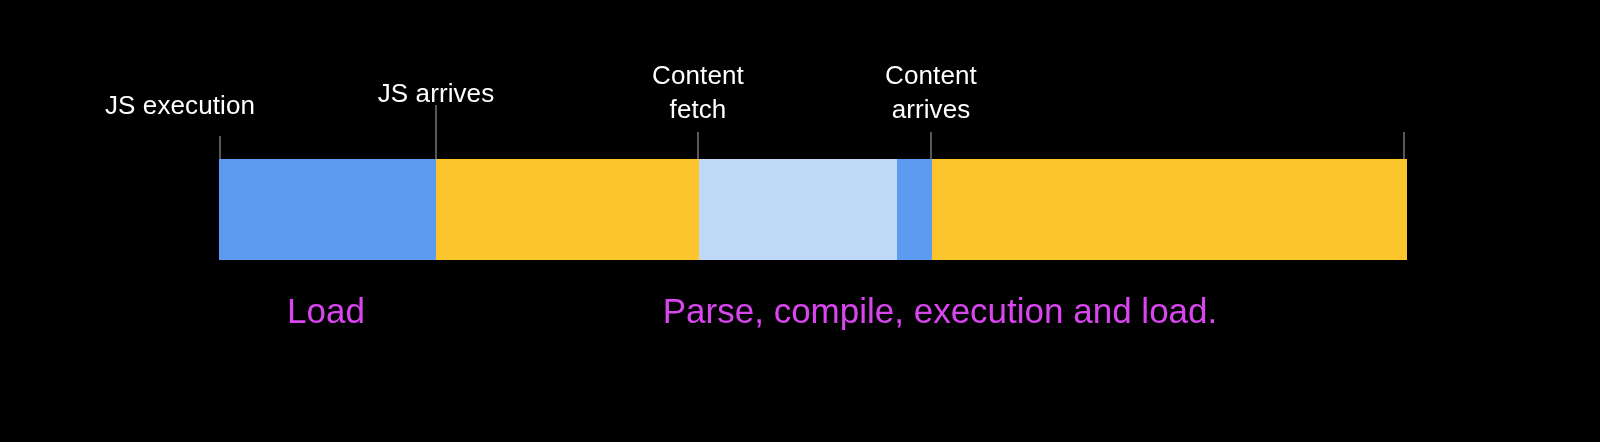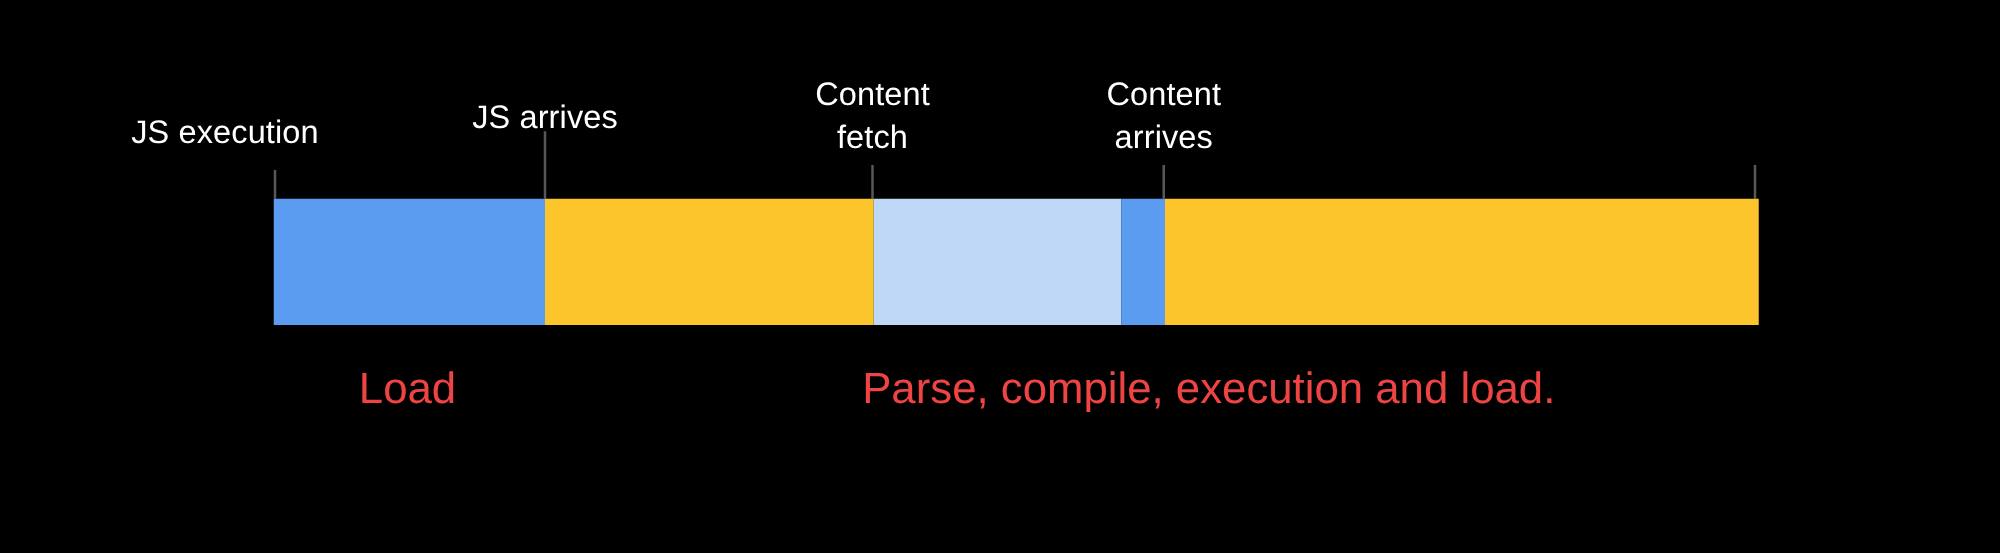--- a/index.html
+++ b/index.html
@@ -47,21 +47,21 @@
     width: 1188px;
     height: 101px;
     display: flex;
     flex-direction: row;
   }
   .segment { height: 100%; }
 
   
   .phase-caption {
     position: absolute;
-    color: #ef4444;
+    color: #d946ef;
     font-size: 35px;
     line-height: 42px;
     text-align: center;
     white-space: nowrap;
   }
 </style>
 </head>
 <body>
 
 <div id="canvas">
@@ -86,15 +86,15 @@
   <div id="timeline-bar">
     <div class="segment" style="width:18.3%; background:#5b9bf0;"></div>
     <div class="segment" style="width:22.1%; background:#fbc52b;"></div>
     <div class="segment" style="width:16.7%; background:#c0d8f8;"></div>
     <div class="segment" style="width:2.9%; background:#5b9bf0;"></div>
     <div class="segment" style="width:40.0%; background:#fbc52b;"></div>
   </div>
 
   <div class="phase-caption" style="left:226px; top:290px; width:200px;">Load</div>
 
-  <div class="phase-caption" style="left:547px; top:290px; width:840px;">Parse, compile, execution and load.</div>
+  <div class="phase-caption" style="left:520px; top:290px; width:840px;">Parse, compile, execution and load.</div>
 
 </div>
 
 </body></html>

